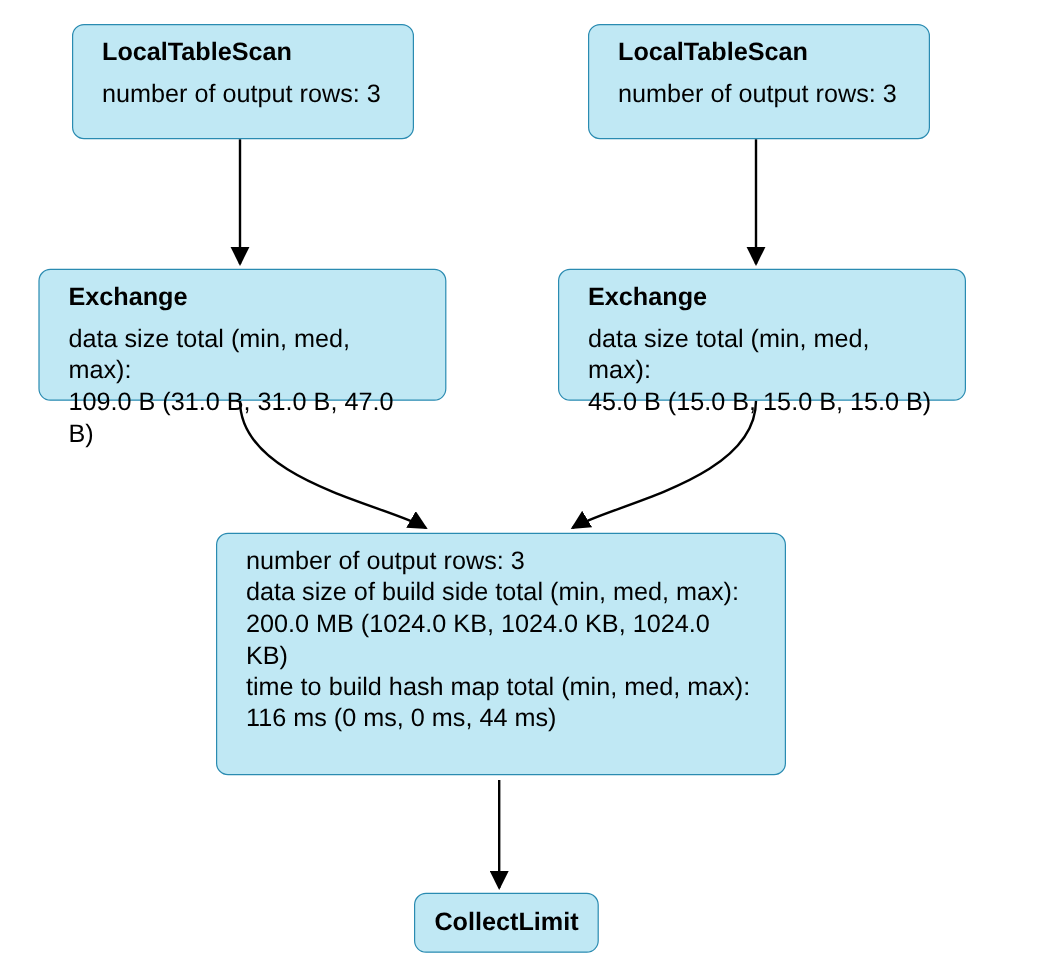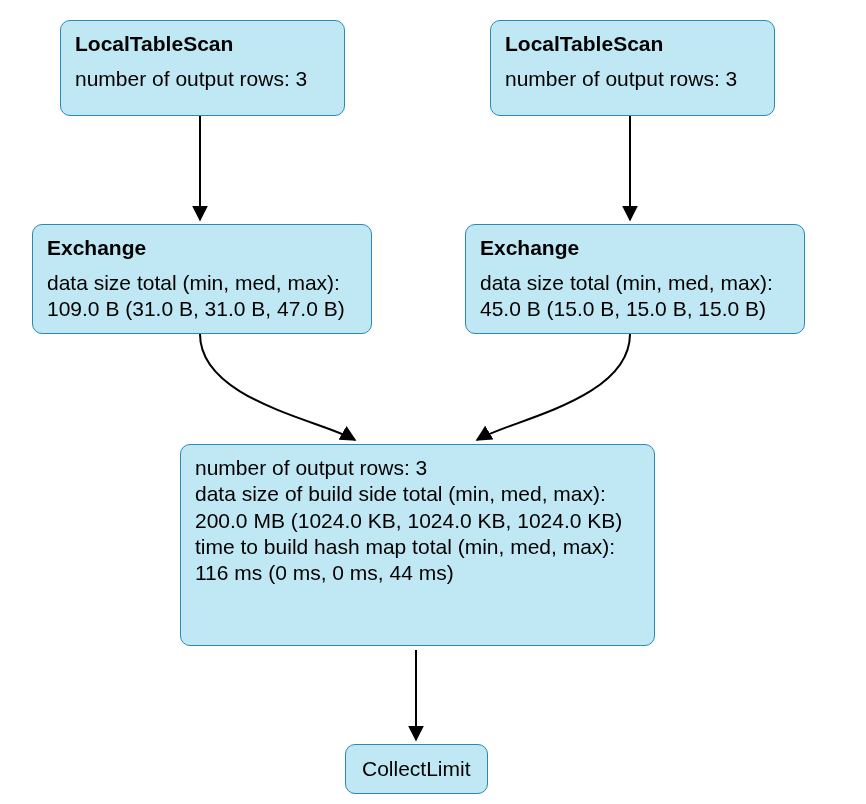--- a/index.html
+++ b/index.html
@@ -10,35 +10,35 @@
     background: #ffffff;
     font-family: Helvetica, Arial, sans-serif;
     font-size: 21px;
     color: #000;
   }
   .node {
     position: absolute;
     background: #c0e8f4;
     border: 1px solid #2a8bb1;
     border-radius: 10px;
-    padding: 10px 14px;
+    padding: 10px 24px;
     box-sizing: border-box;
   }
   .node-title {
     font-weight: bold;
     margin-bottom: 10px;
     line-height: 1.2;
   }
   .node-body {
     line-height: 1.25;
     white-space: pre-line;
   }
   .small-node {
     text-align: center;
-    font-weight: normal;
+    font-weight: bold;
     padding: 12px 16px;
   }
   svg.edges {
     position: absolute;
     left: 0;
     top: 0;
     width: 866px;
     height: 804px;
     pointer-events: none;
   }

